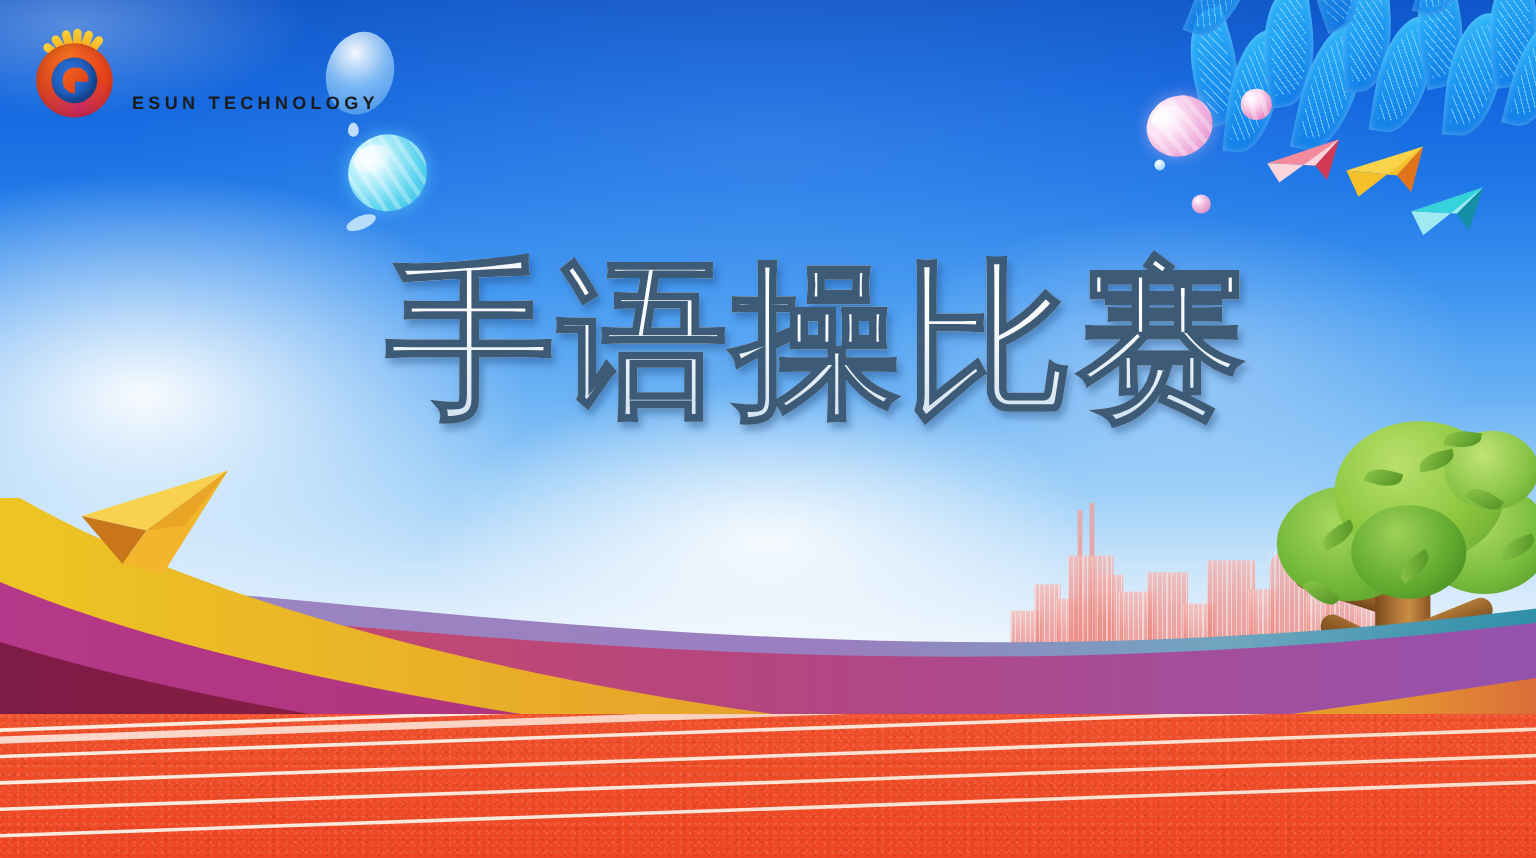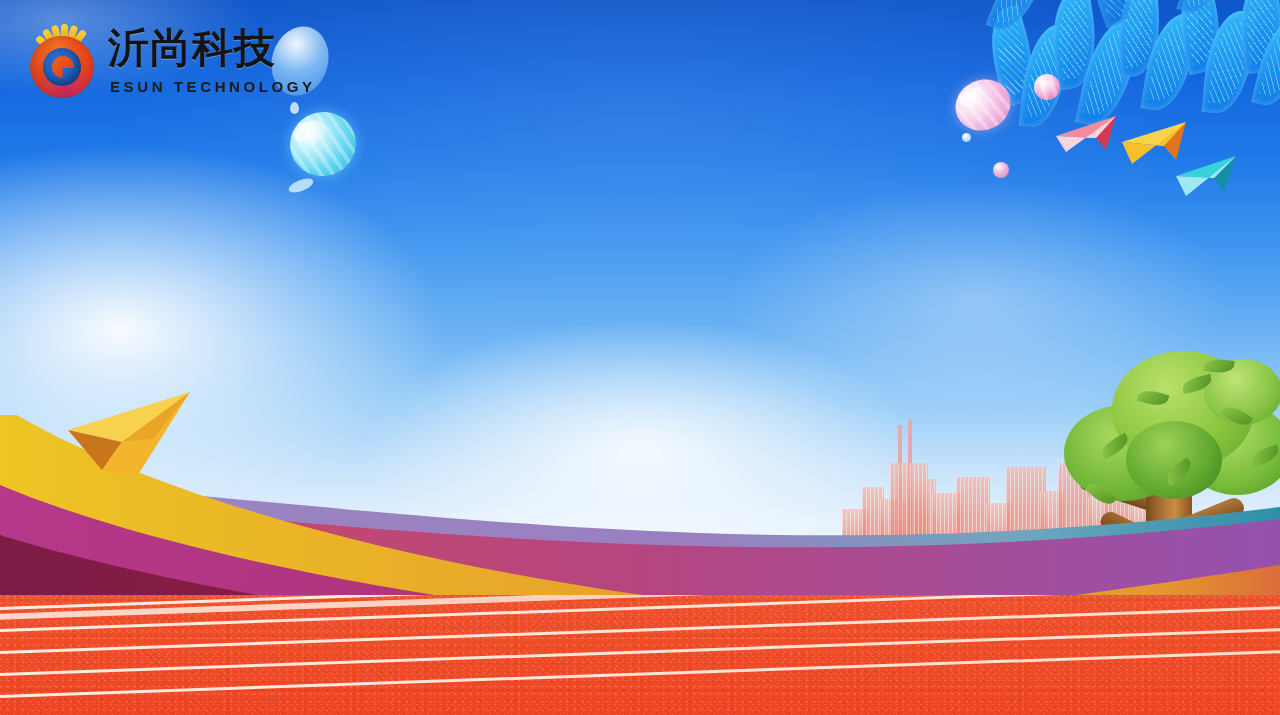--- a/index.html
+++ b/index.html
@@ -210,25 +210,25 @@
       <div class="ray" style="transform:rotate(-52deg);"></div>
       <div class="ray" style="transform:rotate(-34deg);"></div>
       <div class="ray" style="transform:rotate(-16deg);"></div>
       <div class="ray" style="transform:rotate(2deg);"></div>
       <div class="ray" style="transform:rotate(20deg);"></div>
       <div class="ray" style="transform:rotate(38deg);"></div>
       <div class="swirl"></div>
     </div>
     <div class="logo-bub"></div>
     <div class="logo-drop"></div>
-    <div class="logo-cn">沂尚科技</div>
     <div class="logo-en">ESUN TECHNOLOGY</div>
   </div>
 
 
+  <div class="maintitle">手语操比赛</div>
 
   <div class="city">
     <div class="spire" style="left:58px;height:150px;"></div>
     <div class="spire" style="left:68px;height:156px;"></div>
     <div class="bld" style="left:2px;width:26px;height:66px;"></div>
     <div class="bld" style="left:22px;width:22px;height:88px;"></div>
     <div class="bld" style="left:40px;width:26px;height:76px;"></div>
     <div class="bld" style="left:50px;width:38px;height:112px;"></div>
     <div class="bld" style="left:74px;width:22px;height:96px;"></div>
     <div class="bld" style="left:92px;width:30px;height:82px;"></div>

